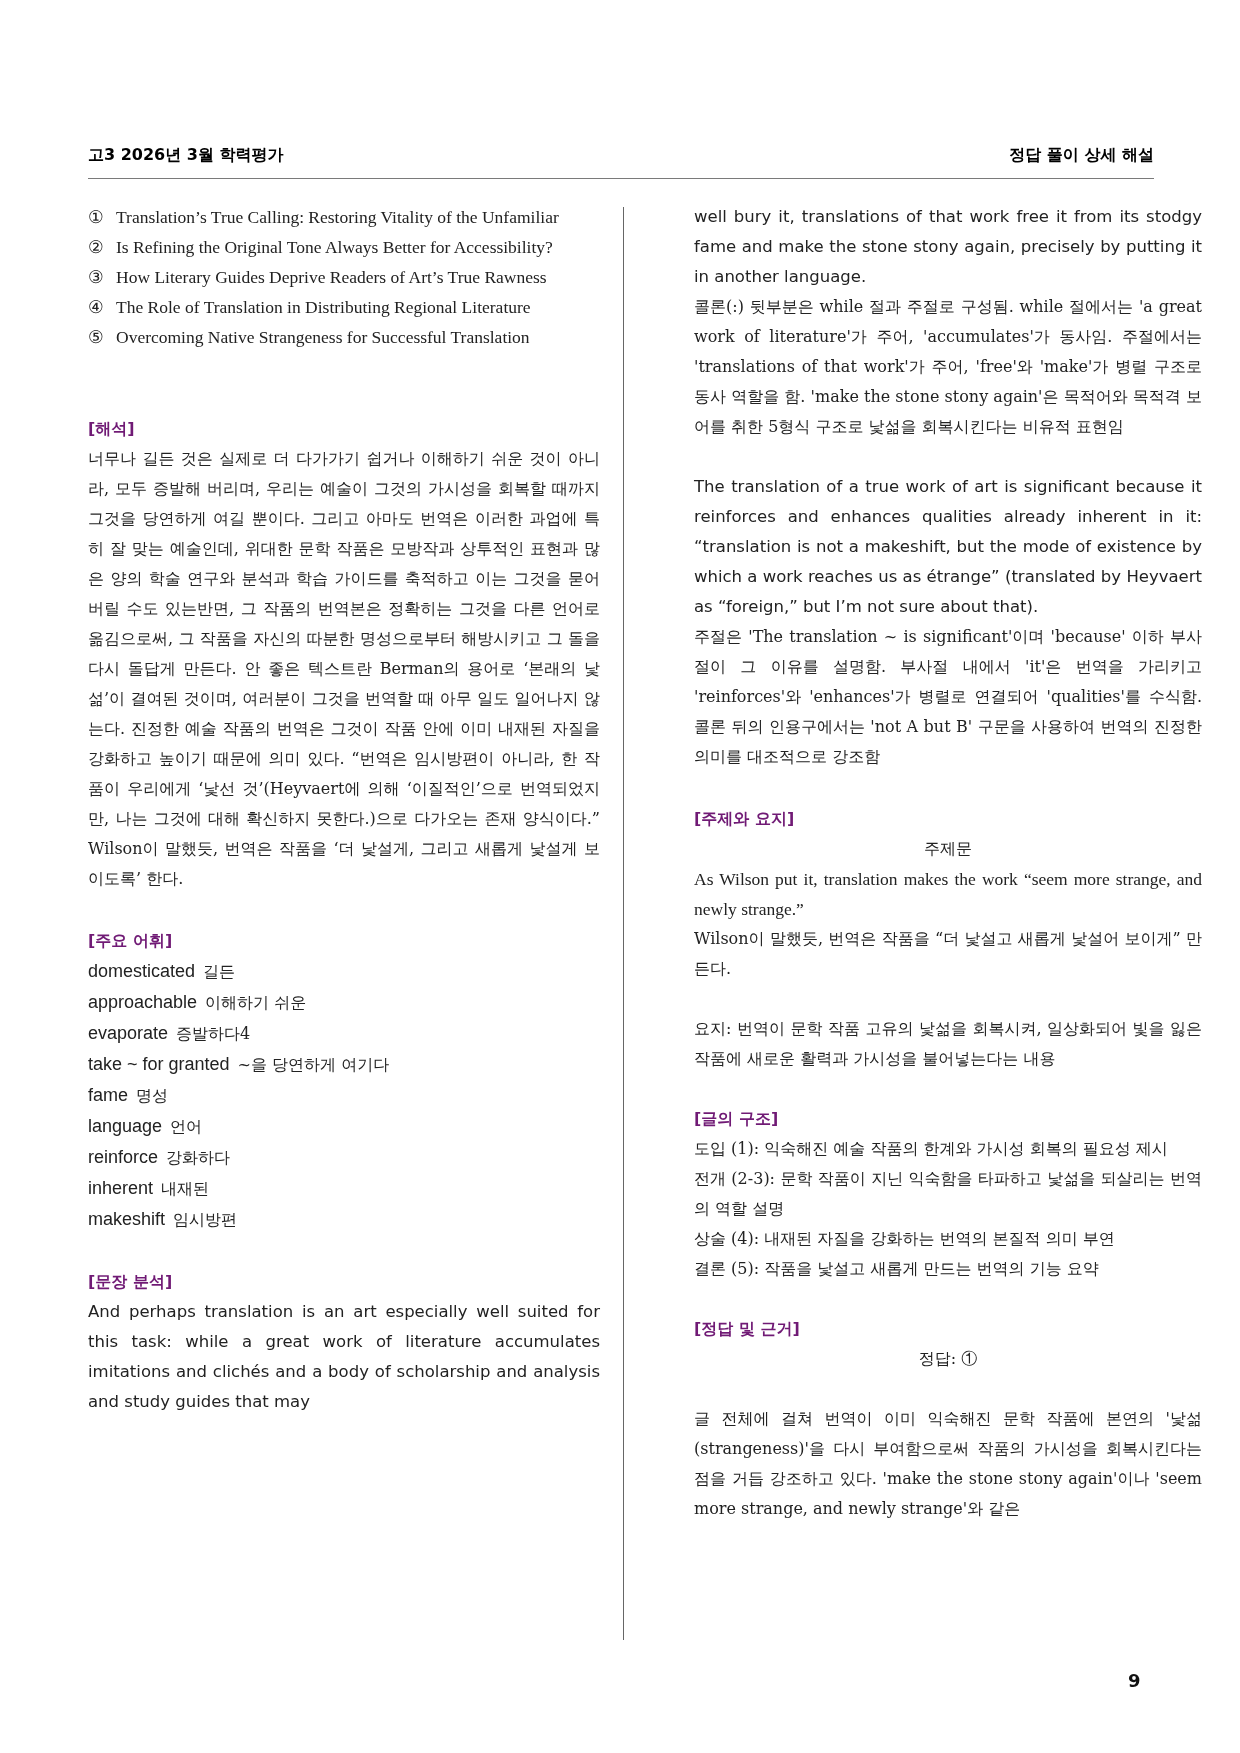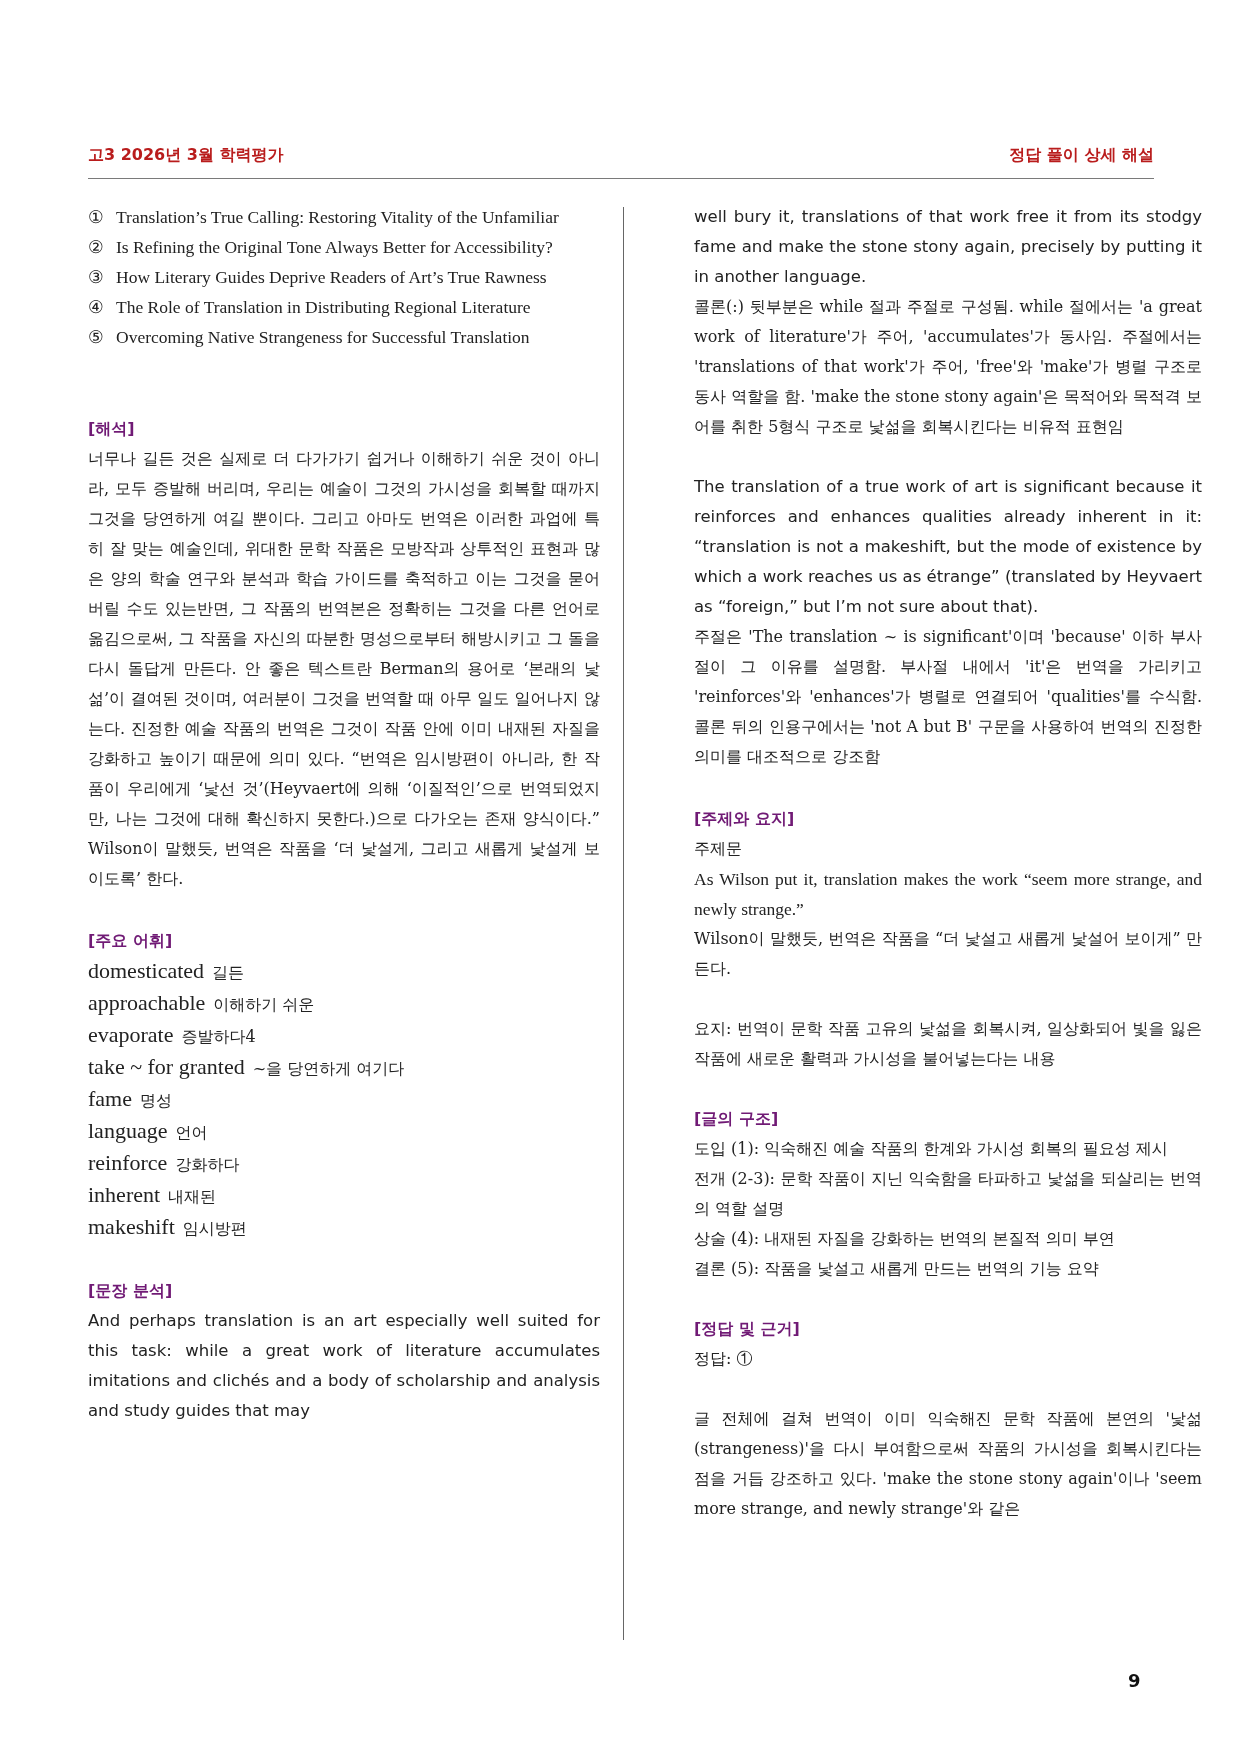--- a/index.html
+++ b/index.html
@@ -5,50 +5,50 @@
     * { margin: 0; padding: 0; box-sizing: border-box; }
     html, body { width: 1240px; height: 1753px; background: #ffffff; }
     body { position: relative; color: #222; overflow: hidden; }
 
     .header {
       position: absolute; left: 88px; top: 143px; width: 1066px; height: 36px;
       border-bottom: 1.5px solid #7a7a7a;
     }
     .header-left, .header-right {
       position: absolute; top: 2px;
-      font-family: "DejaVu Sans", sans-serif; font-weight: bold; font-size: 16px; color: #b91c1c;
+      font-family: "DejaVu Sans", sans-serif; font-weight: bold; font-size: 16px; color: #000000;
     }
     .header-left { left: 0; }
     .header-right { right: 0; }
 
     .divider {
       position: absolute; left: 623px; top: 207px; width: 1px; height: 1433px; background: #666;
     }
 
     .col { position: absolute; top: 202px; }
     .col-left { left: 88px; width: 512px; }
     .col-right { left: 646px; width: 508px; margin-left: 48px; }
 
     .serif { font-family: "Liberation Serif", "DejaVu Serif", serif; font-size: 17.5px; }
     .sans { font-family: "DejaVu Sans", sans-serif; font-size: 16.5px; }
     .ko { font-family: "DejaVu Serif", serif; font-size: 16px; }
 
-    .line { line-height: 30px; }
+    .line { line-height: 30px; text-align: center; }
 
     .options .opt { display: flex; line-height: 30px; }
     .options .num { width: 28px; flex: none; }
     .options .txt { flex: 1; }
 
     .section-title {
       font-family: "DejaVu Sans", sans-serif; font-weight: bold; font-size: 16px; line-height: 30px; color: #701a75;
     }
     .para { line-height: 30px; text-align: justify; }
 
     .vocab-item { line-height: 30px; }
-    .vocab-item .en { font-family: Liberation Serif, serif; font-size: 22px; margin-top: 48px; }
+    .vocab-item .en { font-family: Liberation Sans, sans-serif; font-size: 18px; margin-top: 48px; }
     .vocab-item .ko { margin-left: 8px; }
 
     .page-number {
       position: absolute; left: 1128px; top: 1670px;
       font-family: "DejaVu Sans", sans-serif; font-weight: bold; font-size: 18px; color: #111;
     }
   </style>
 </head>
 <body>
 

